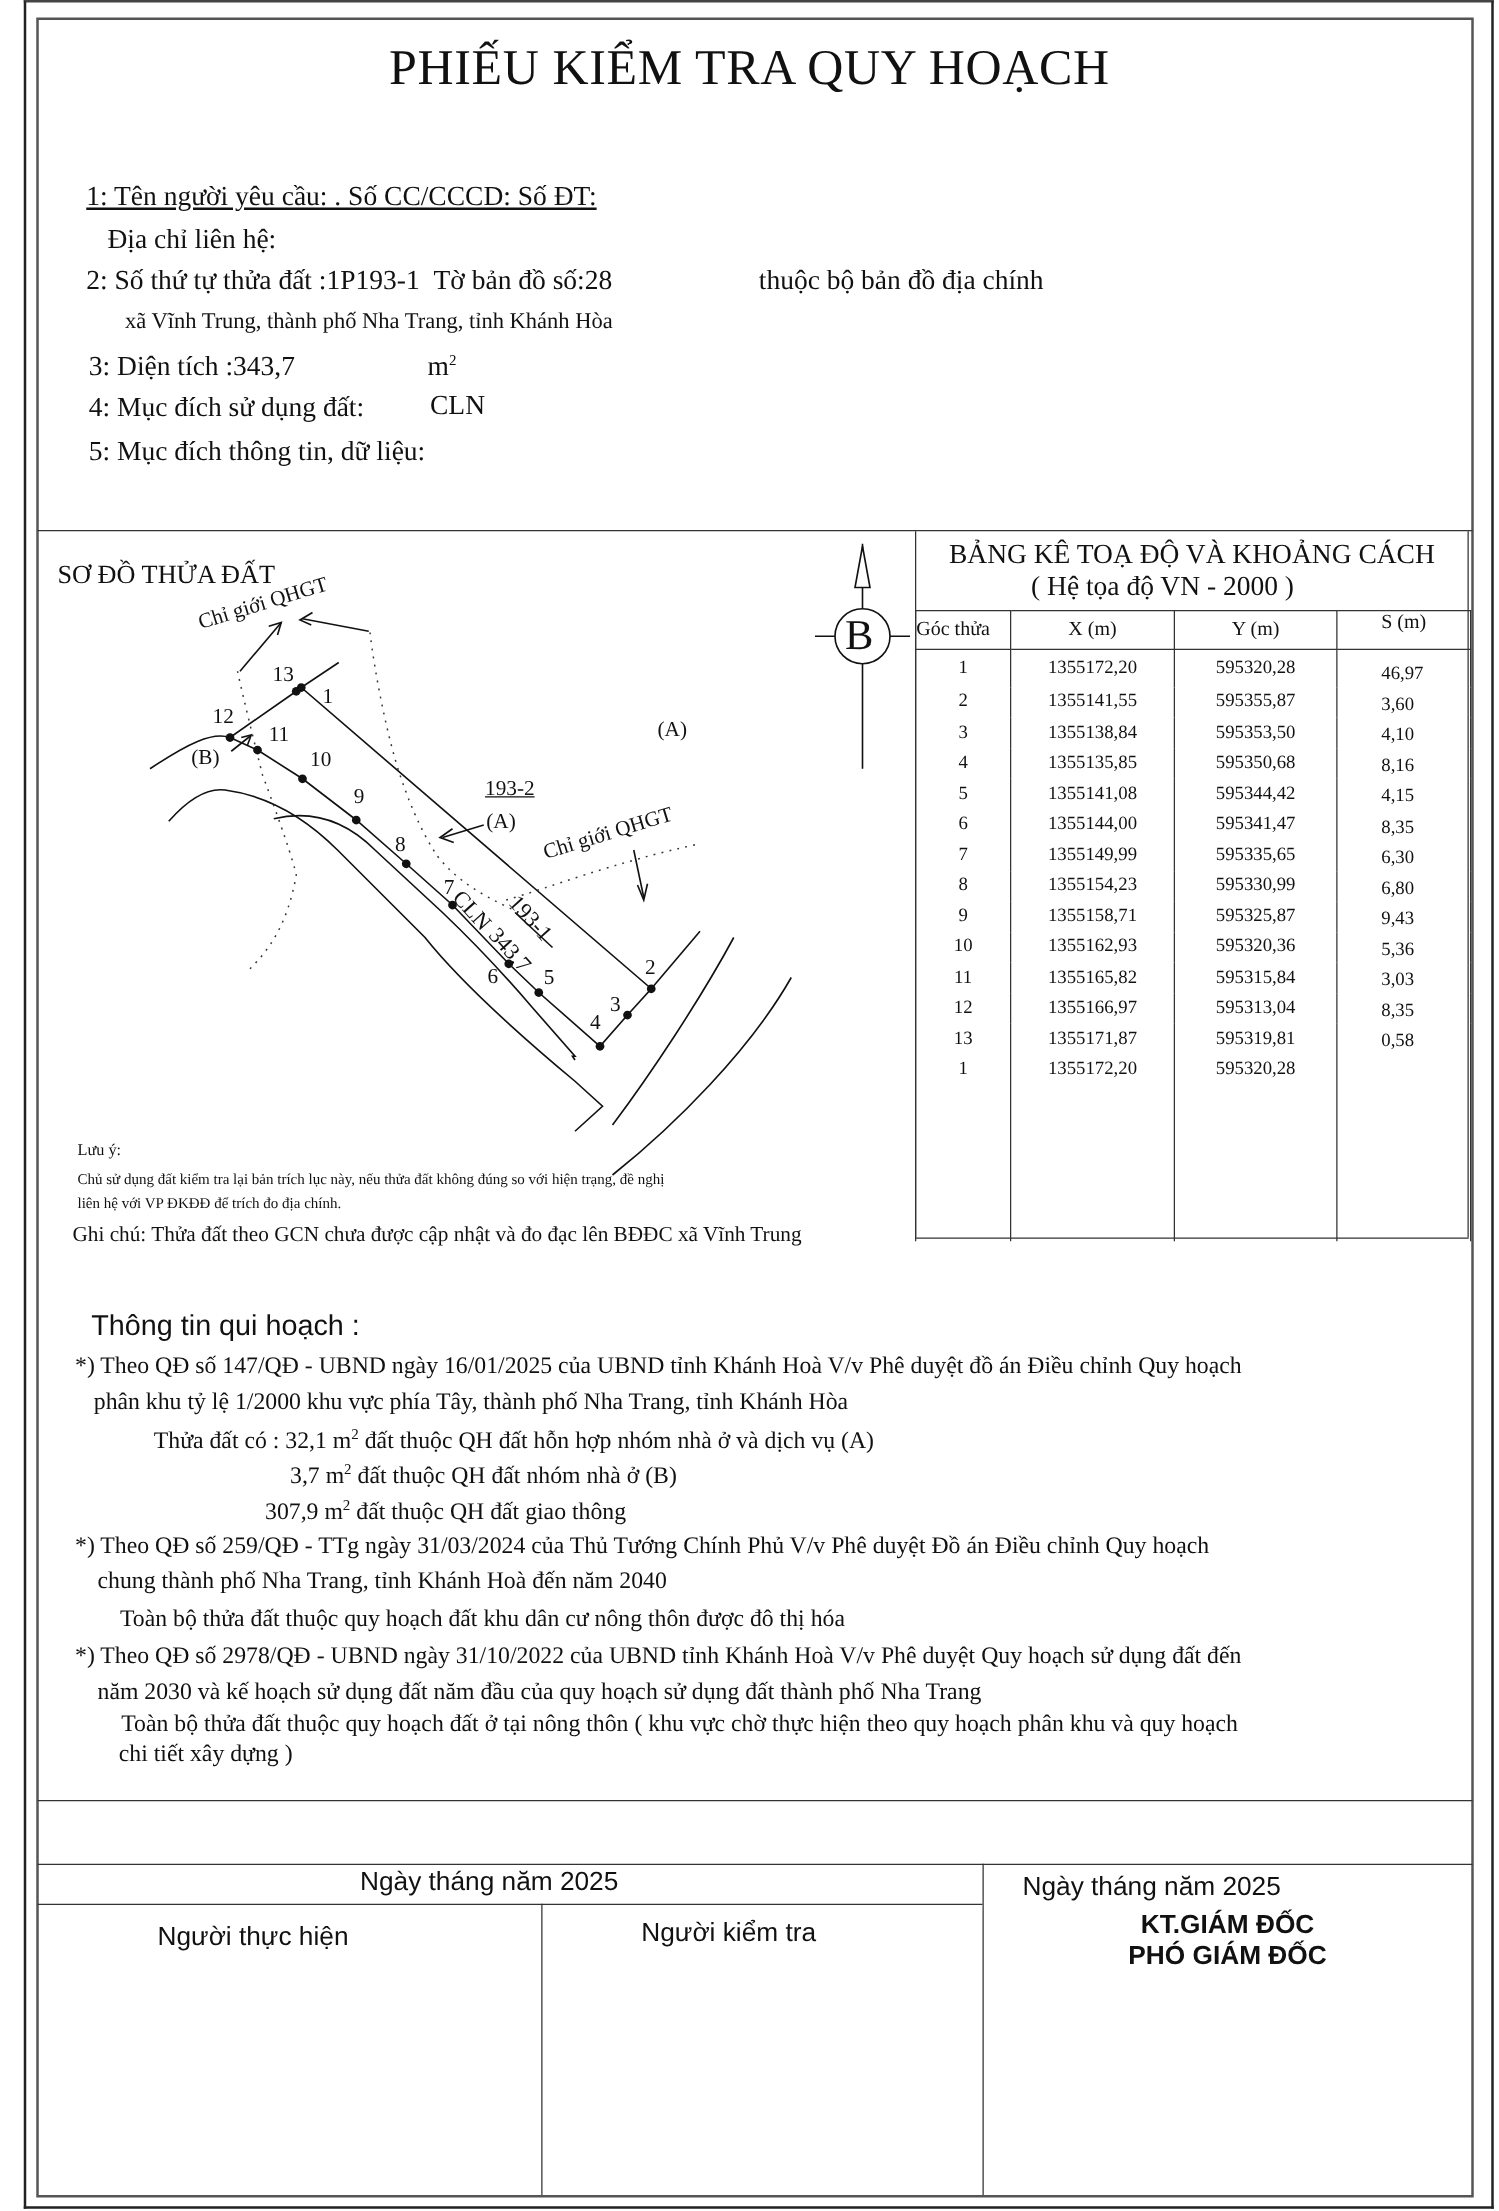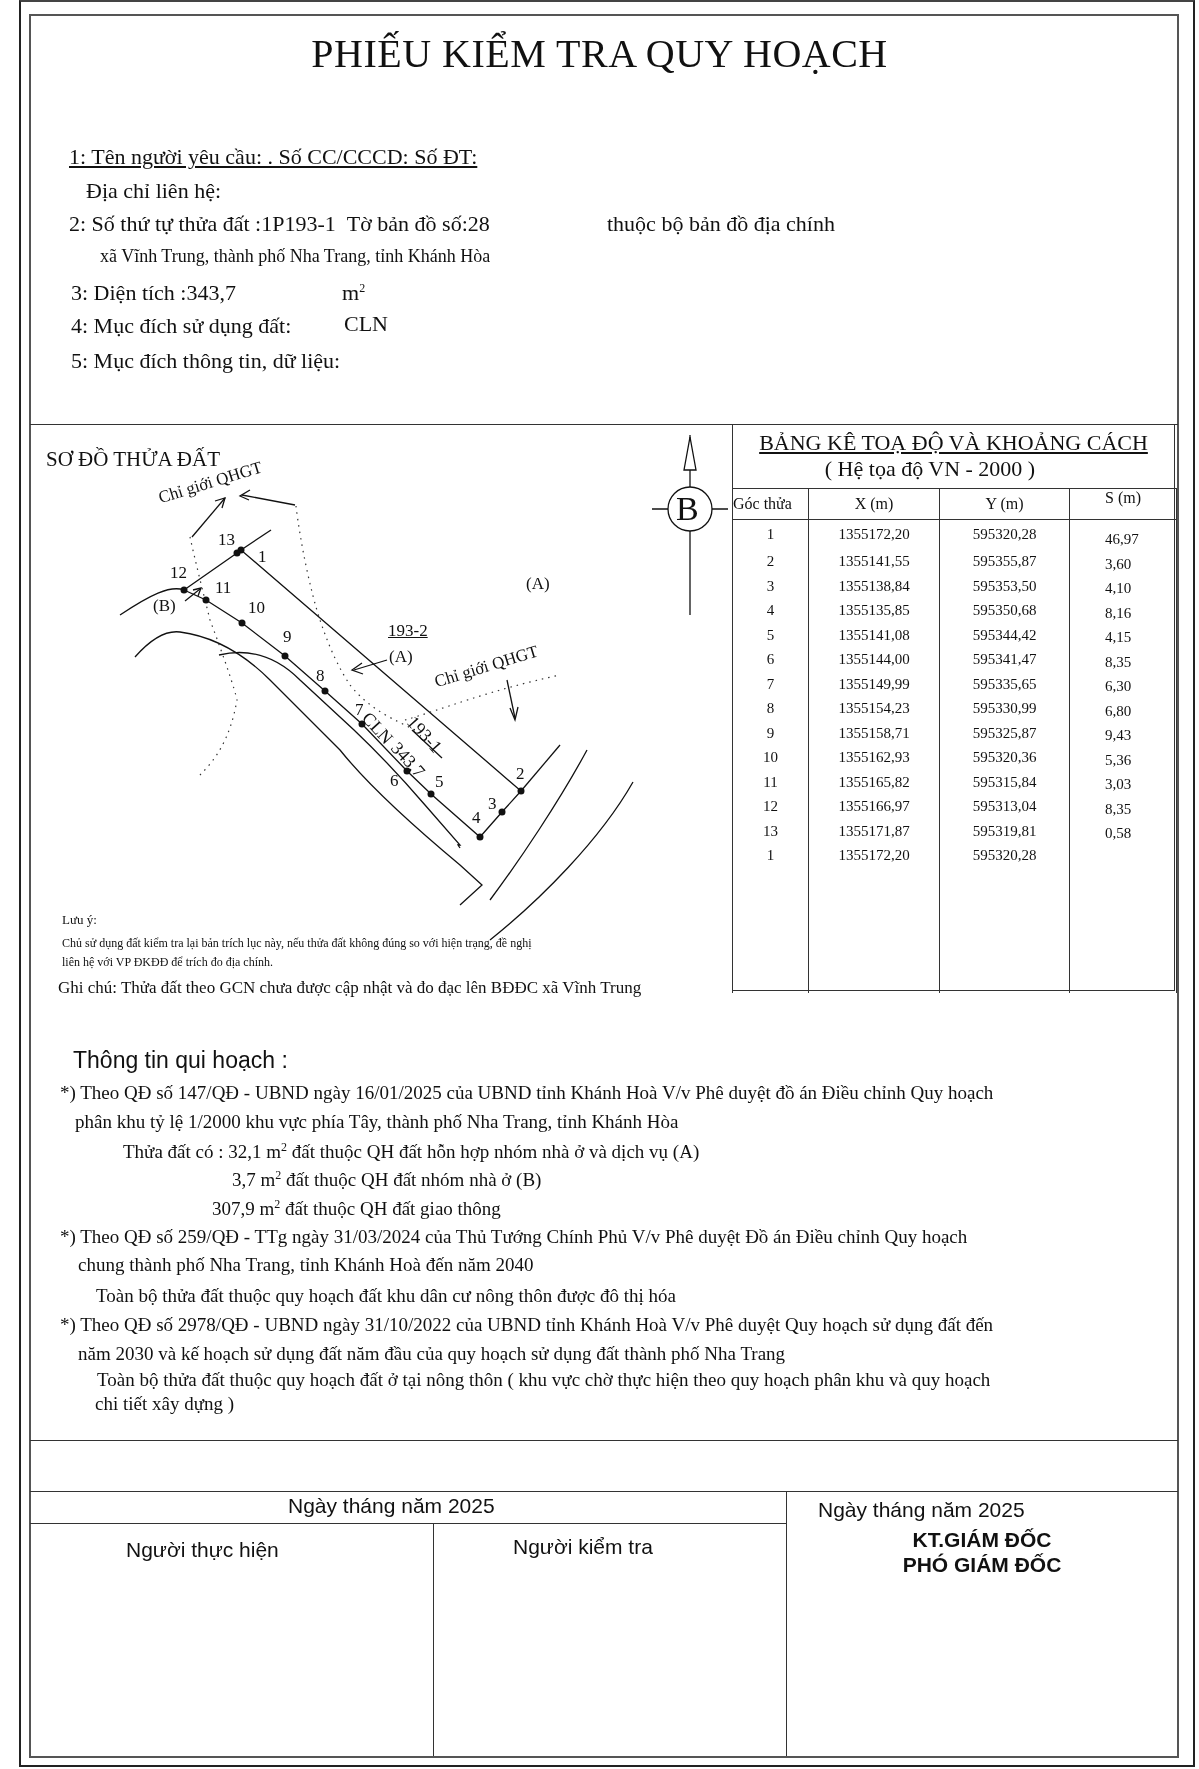--- a/index.html
+++ b/index.html
@@ -131,21 +131,21 @@
 <div class="abs serif" style="left:170px; top:563px; font-size:17px;">12</div>
 <div class="abs serif" style="left:218px; top:530px; font-size:17px;">13</div>
 
 <div class="abs serif" style="left:62px; top:912px; font-size:13px;">Lưu ý:</div>
 <div class="abs serif" style="left:62px; top:936px; font-size:12px;">Chủ sử dụng đất kiểm tra lại bản trích lục này, nếu thửa đất không đúng so với hiện trạng, đề nghị</div>
 <div class="abs serif" style="left:62px; top:955px; font-size:12px;">liên hệ với VP ĐKĐĐ để trích đo địa chính.</div>
 <div class="abs serif" style="left:58px; top:978px; font-size:17px;">Ghi chú: Thửa đất theo GCN chưa được cập nhật và đo đạc lên BĐĐC xã Vĩnh Trung</div>
 
 <div class="vline" style="left:732px; top:425px; height:565px;"></div>
 <div class="vline" style="left:1174px; top:425px; height:565px;"></div>
-<div class="abs serif" style="left:732px; top:430px; width:443px; text-align:center; font-size:22px;text-decoration:underline;">BẢNG KÊ TOẠ ĐỘ VÀ KHOẢNG CÁCH</div>
+<div class="abs serif" style="left:732px; top:430px; width:443px; text-align:center; font-size:22px;">BẢNG KÊ TOẠ ĐỘ VÀ KHOẢNG CÁCH</div>
 <div class="abs serif" style="left:732px; top:456px; width:396px; text-align:center; font-size:22px;">( Hệ tọa độ VN - 2000 )</div>
 
 <table class="coord-table serif">
   <thead>
     <tr>
       <th style="width:75px; text-align:left;">Góc thửa</th>
       <th style="width:130px;">X (m)</th>
       <th style="width:129px;">Y (m)</th>
       <th style="width:106px; vertical-align:top;">S (m)</th>
     </tr>

